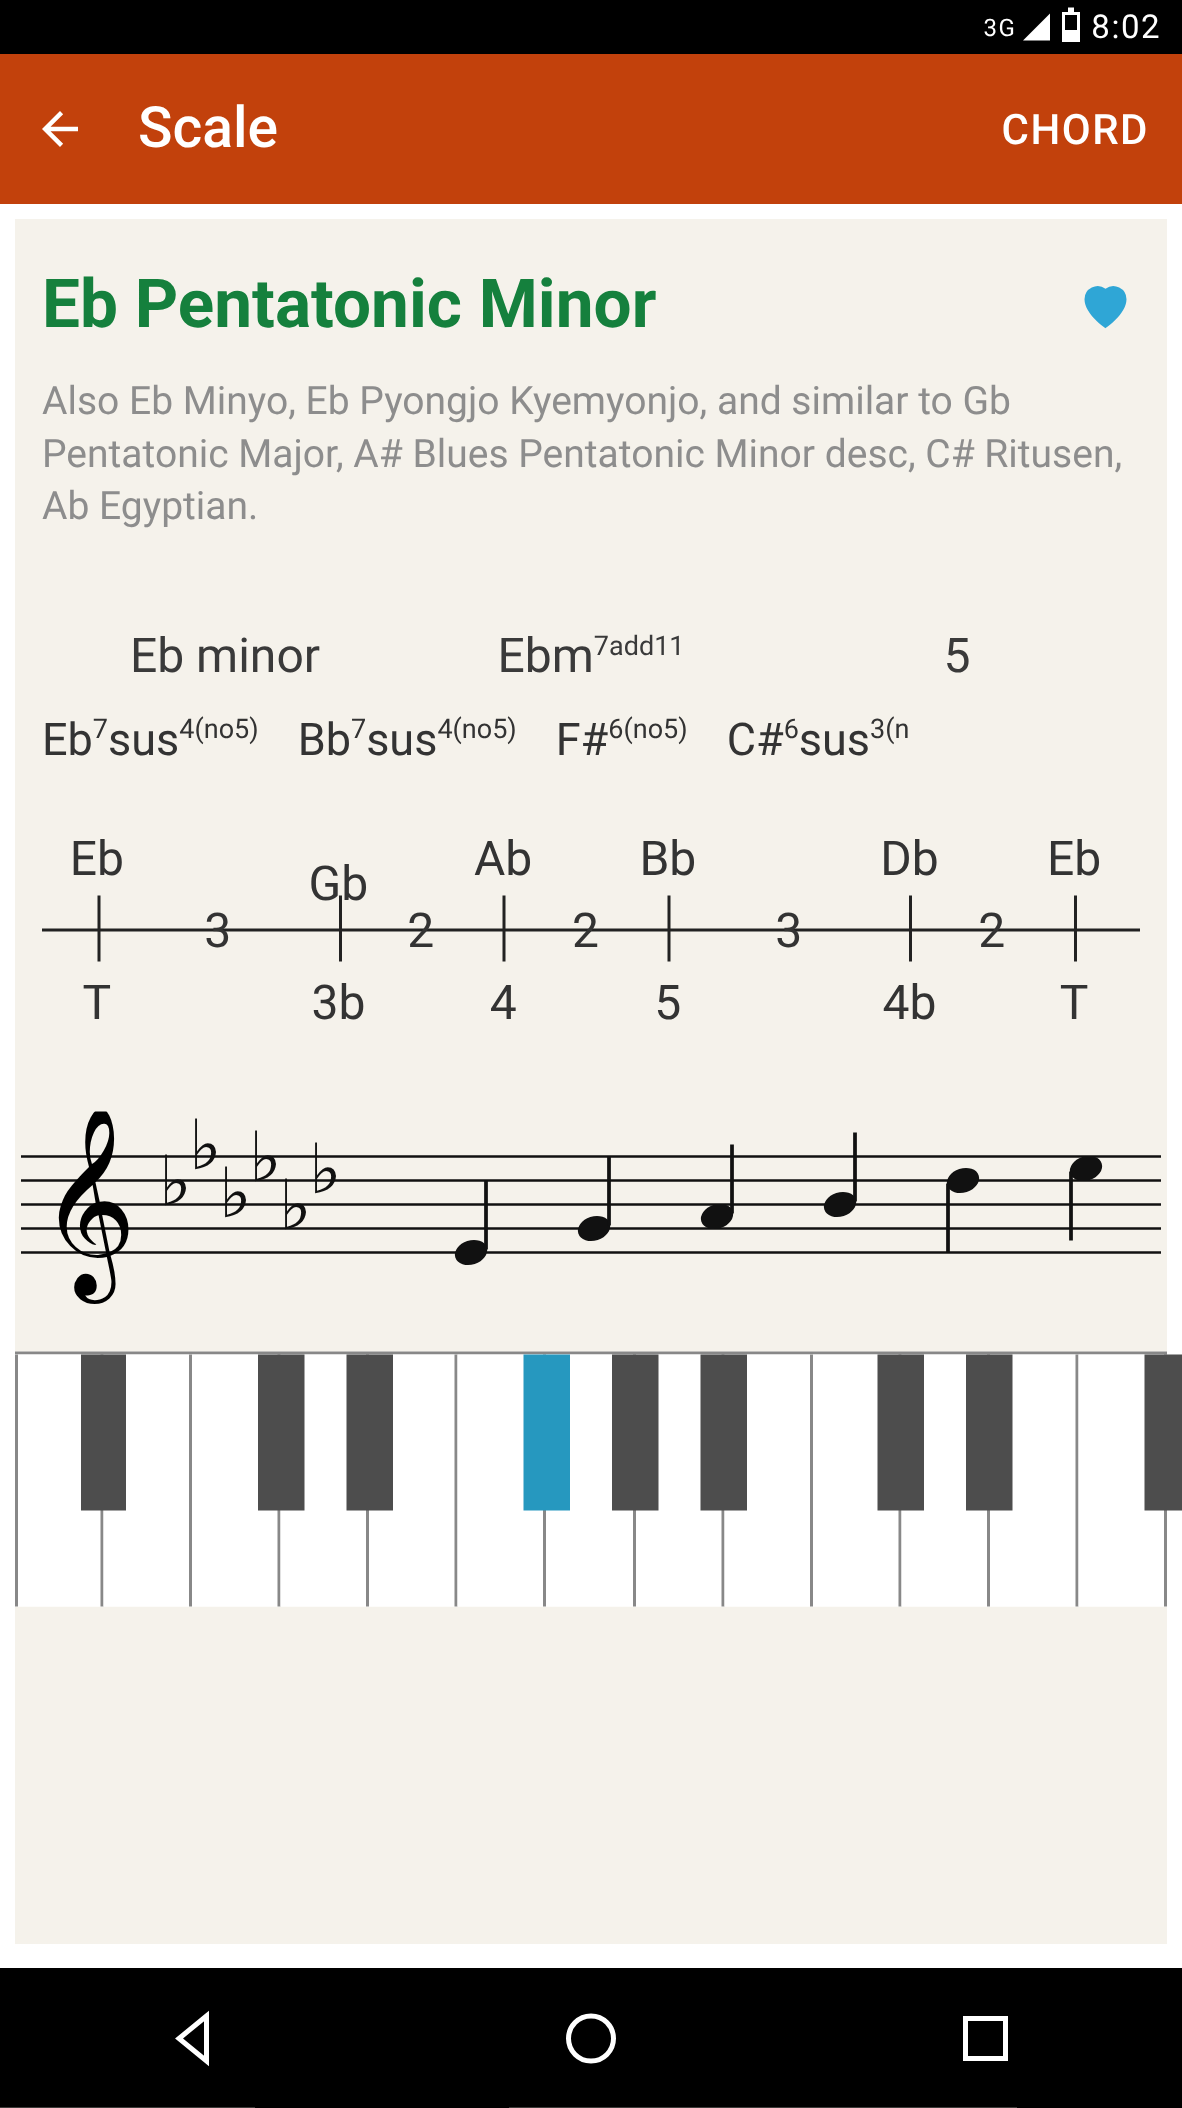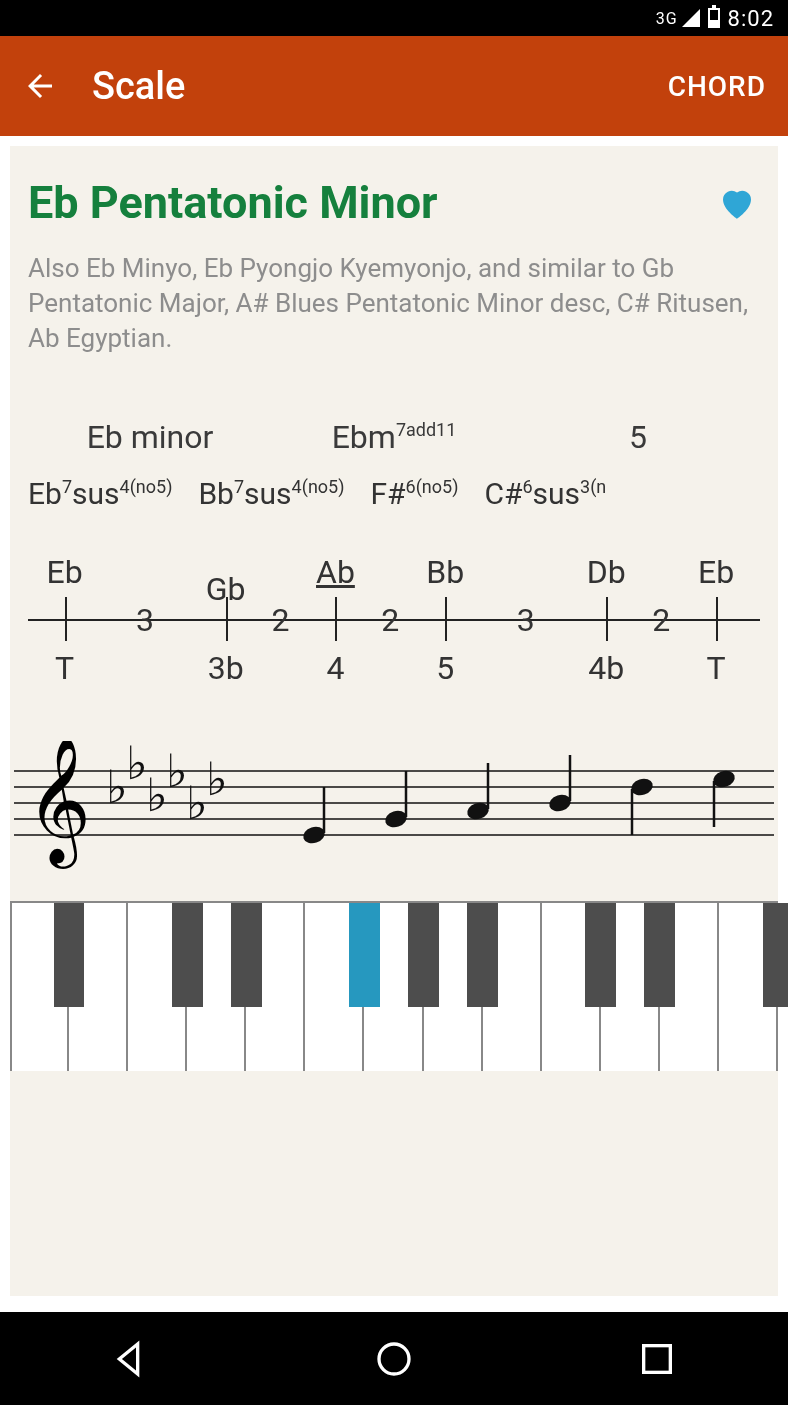--- a/index.html
+++ b/index.html
@@ -181,21 +181,21 @@
 
     <div class="intervals" id="intervals">
       <div class="iv-axis"></div>
     <div class="iv-tick" style="left: 5%;"></div>
         <div class="iv-note" style="left: 5%;">Eb</div>
         <div class="iv-deg" style="left: 5%;">T</div>
         <div class="iv-tick" style="left: 27%;"></div>
         <div class="iv-note" style="left: 27%; margin-top: 17px;">Gb</div>
         <div class="iv-deg" style="left: 27%;">3b</div>
         <div class="iv-tick" style="left: 42%;"></div>
-        <div class="iv-note" style="left: 42%; text-decoration: underline;">Ab</div>
+        <div class="iv-note" style="left: 42%;">Ab</div>
         <div class="iv-deg" style="left: 42%;">4</div>
         <div class="iv-tick" style="left: 57%;"></div>
         <div class="iv-note" style="left: 57%;">Bb</div>
         <div class="iv-deg" style="left: 57%;">5</div>
         <div class="iv-tick" style="left: 79%;"></div>
         <div class="iv-note" style="left: 79%;">Db</div>
         <div class="iv-deg" style="left: 79%;">4b</div>
         <div class="iv-tick" style="left: 94%;"></div>
         <div class="iv-note" style="left: 94%;">Eb</div>
         <div class="iv-deg" style="left: 94%;">T</div>

